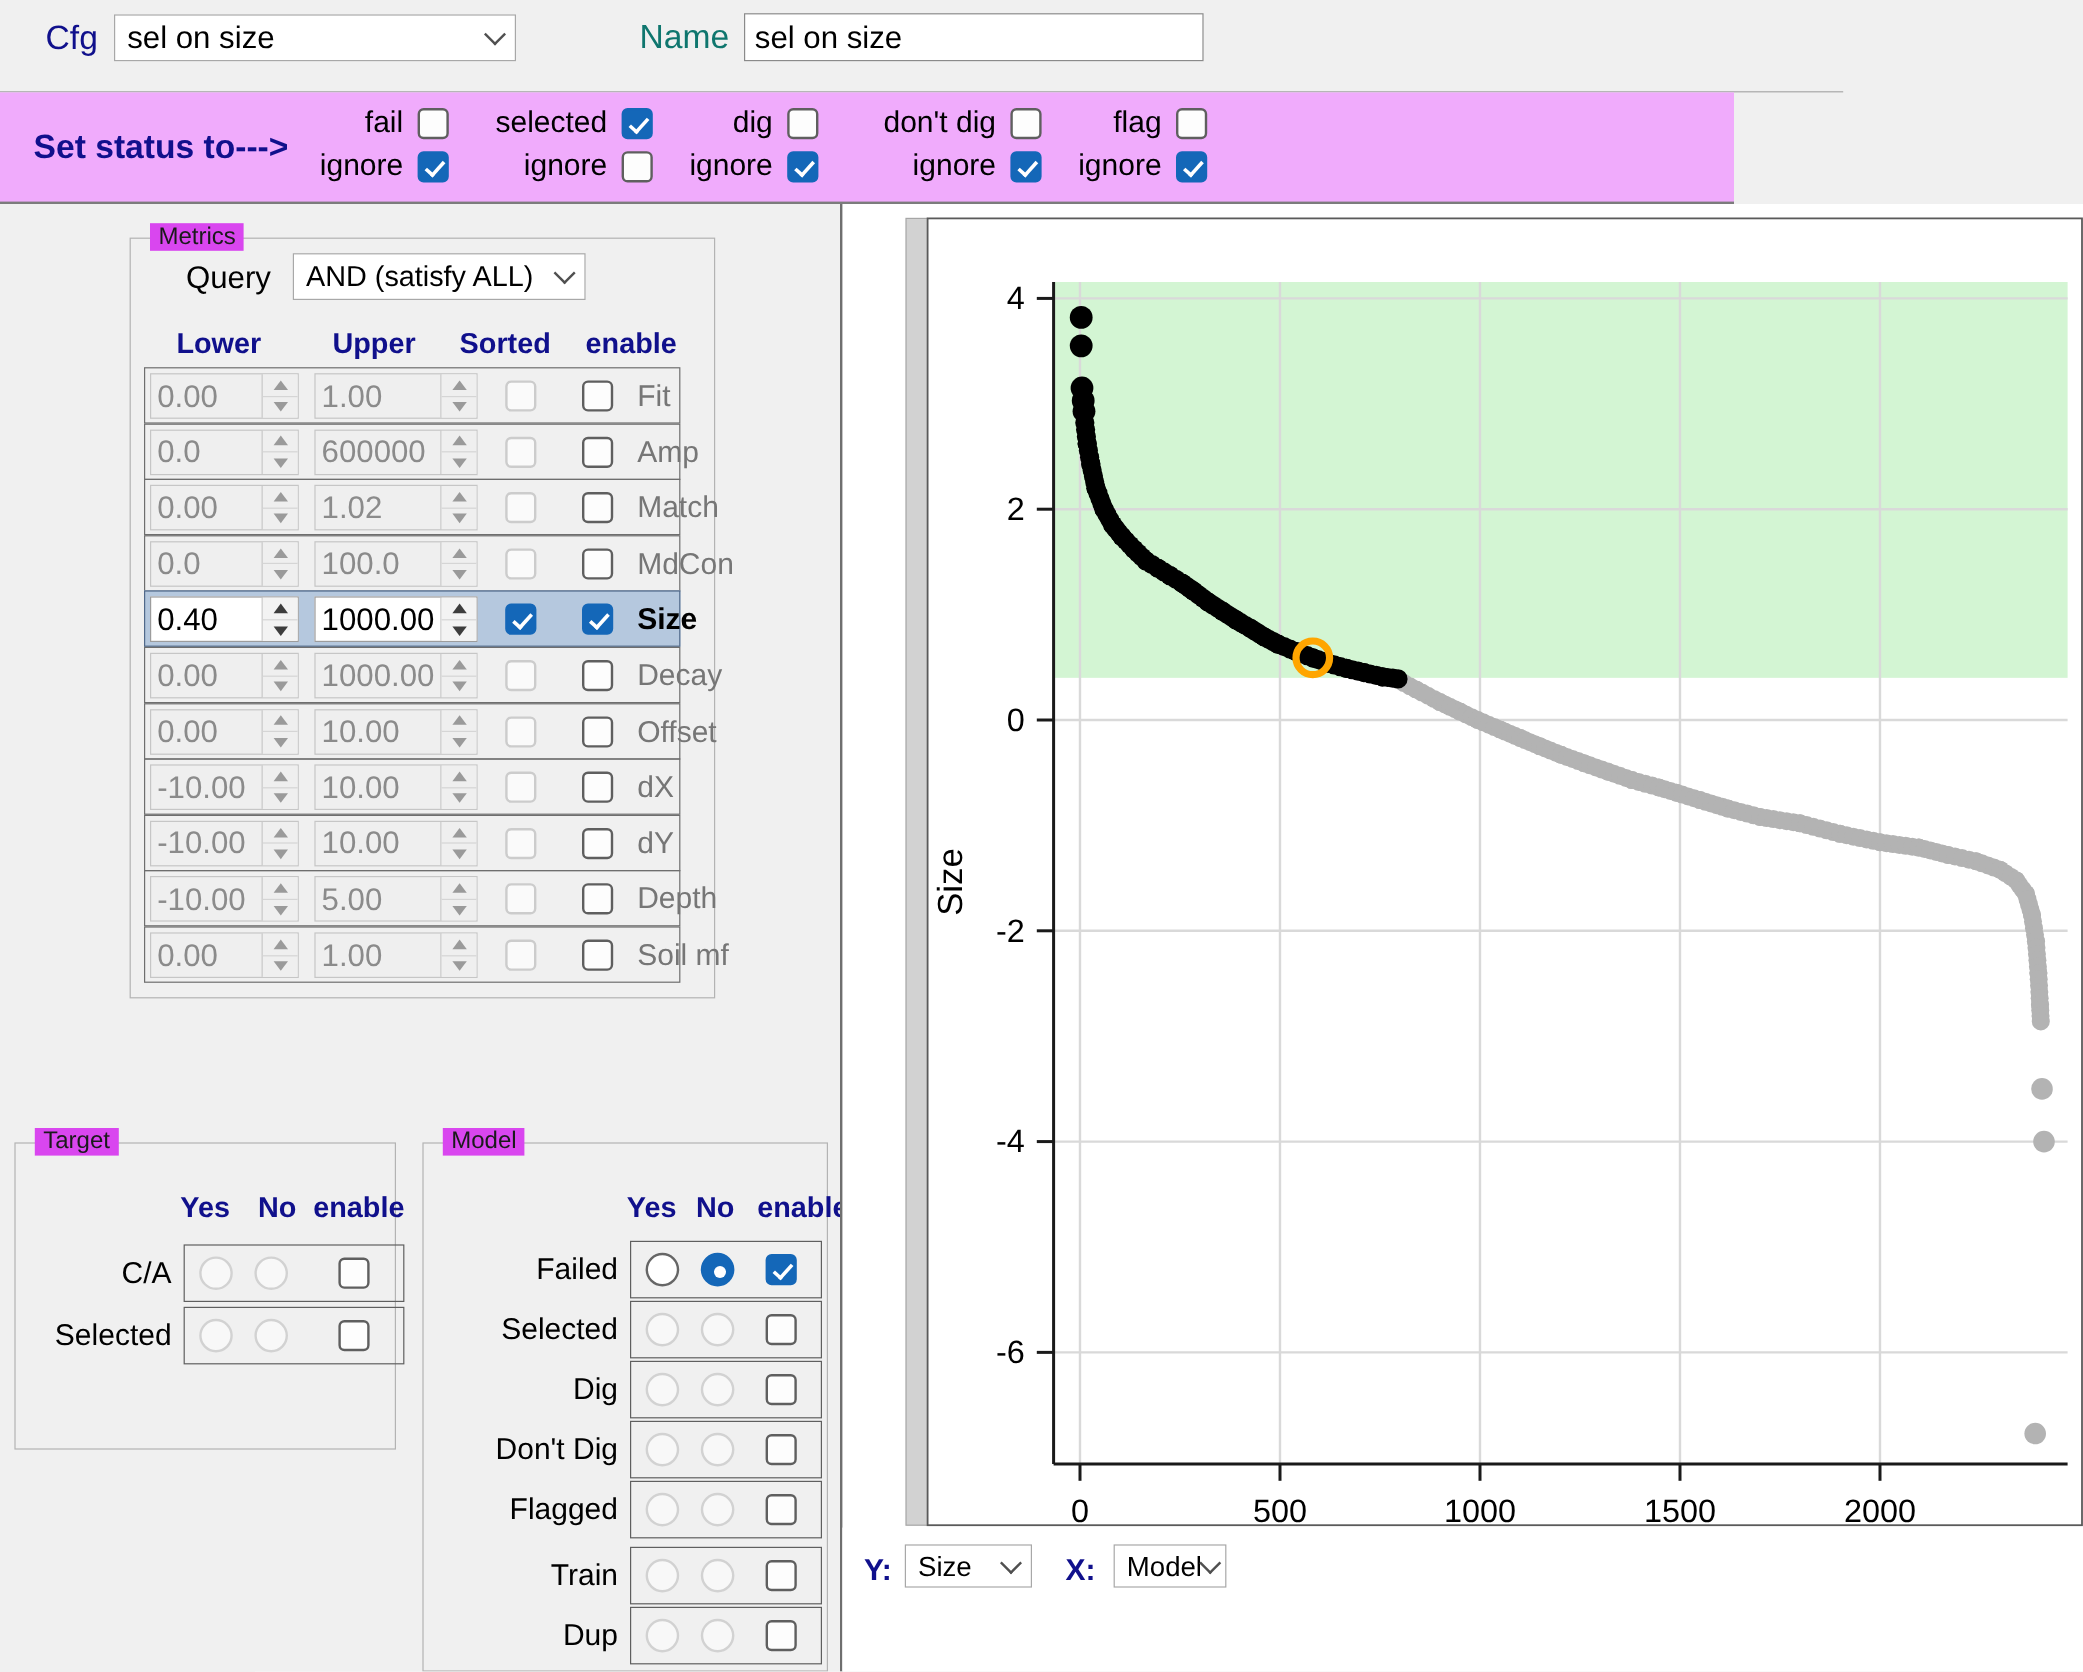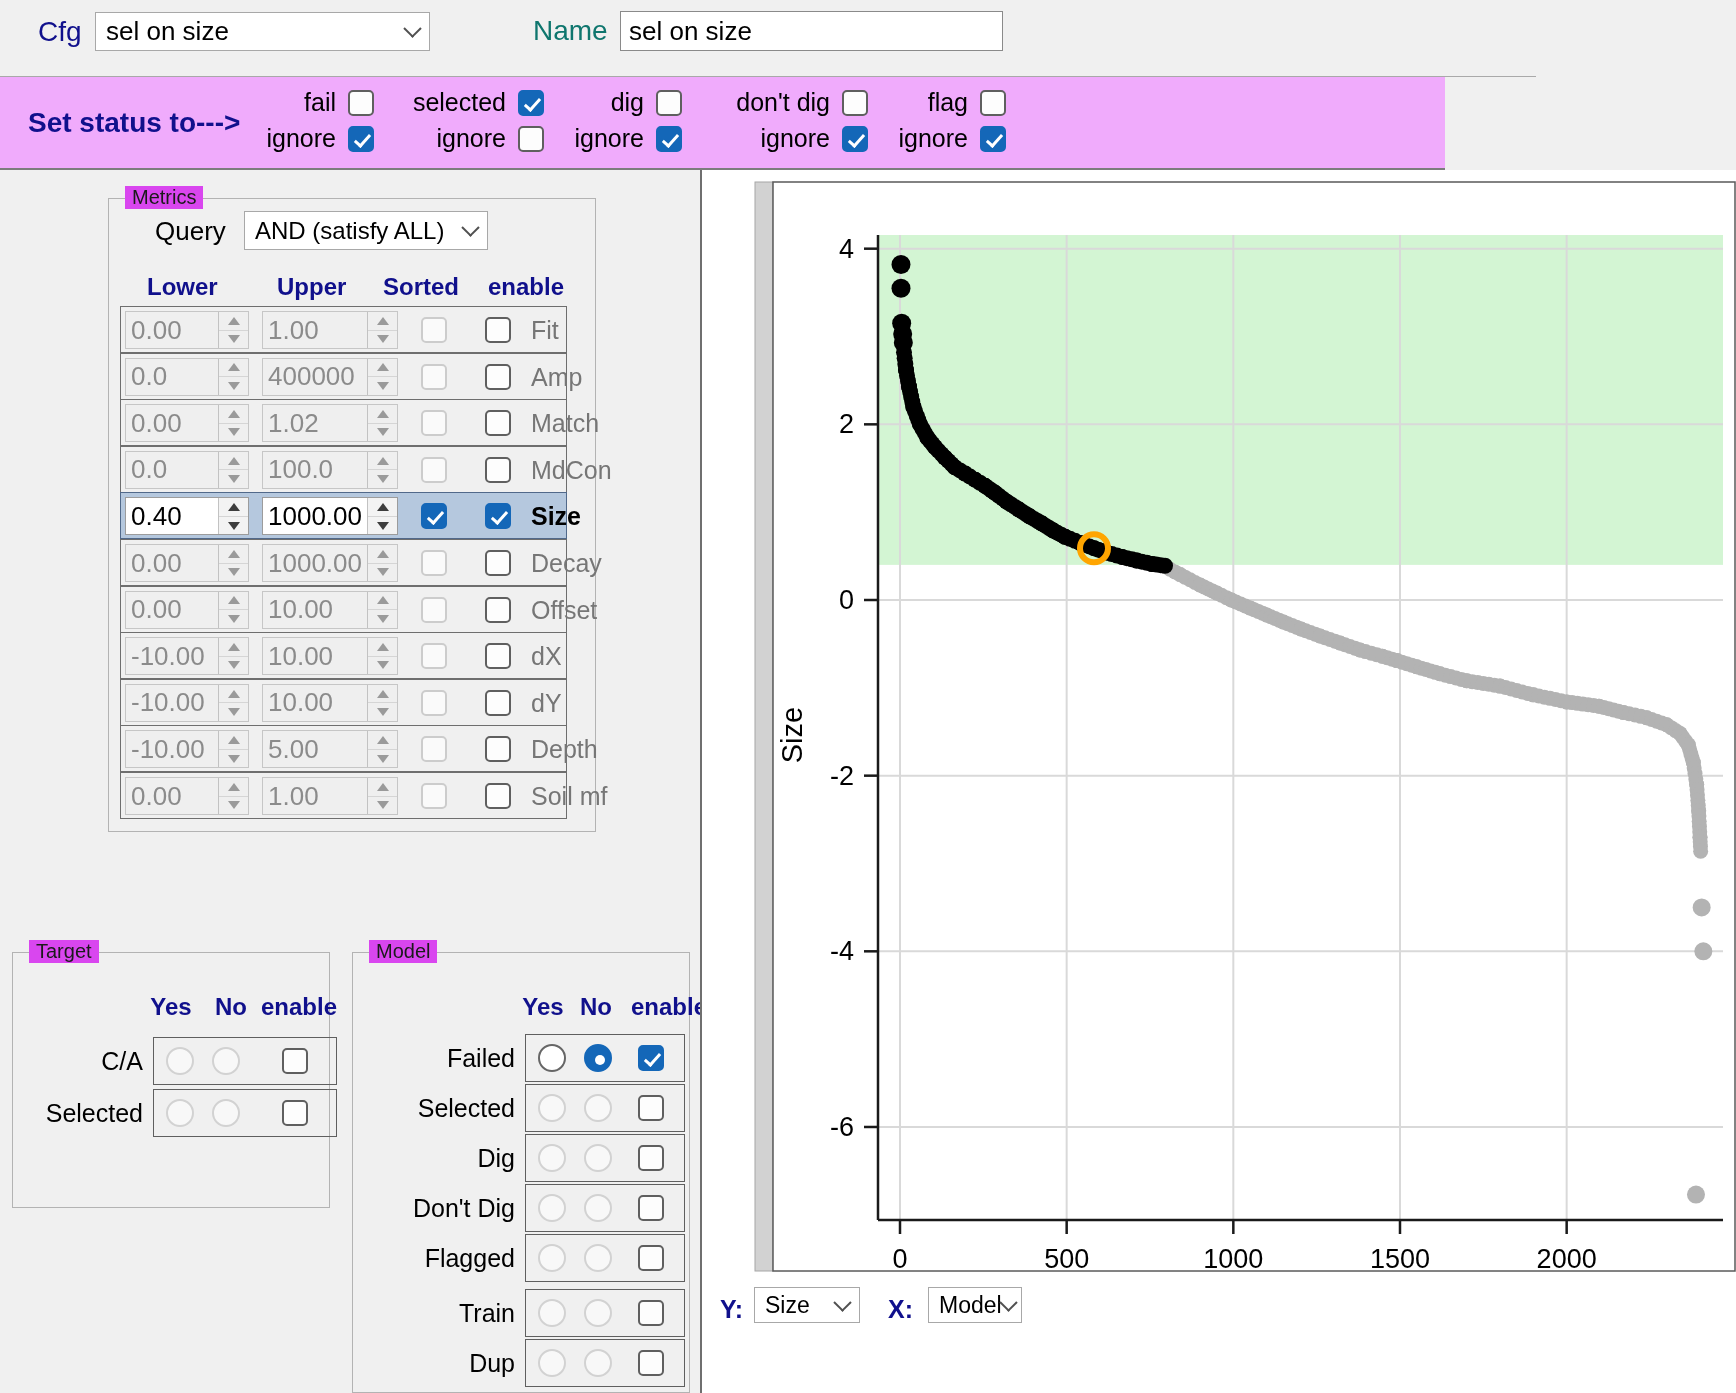--- a/index.html
+++ b/index.html
@@ -174,21 +174,21 @@
           <div class="btns">
             <div class="sbtn">
               <i class="tri-up"></i>
             </div>
             <div class="sbtn">
               <i class="tri-dn"></i>
             </div>
           </div>
         </div>
         <div class="spin dis" style="left: 141px; width: 136px;">
-          <span class="val">400000</span>
+          <span class="val">600000</span>
           <div class="btns">
             <div class="sbtn">
               <i class="tri-up"></i>
             </div>
             <div class="sbtn">
               <i class="tri-dn"></i>
             </div>
           </div>
         </div>
         <div class="cb lite" style="left: 300px;"></div>

